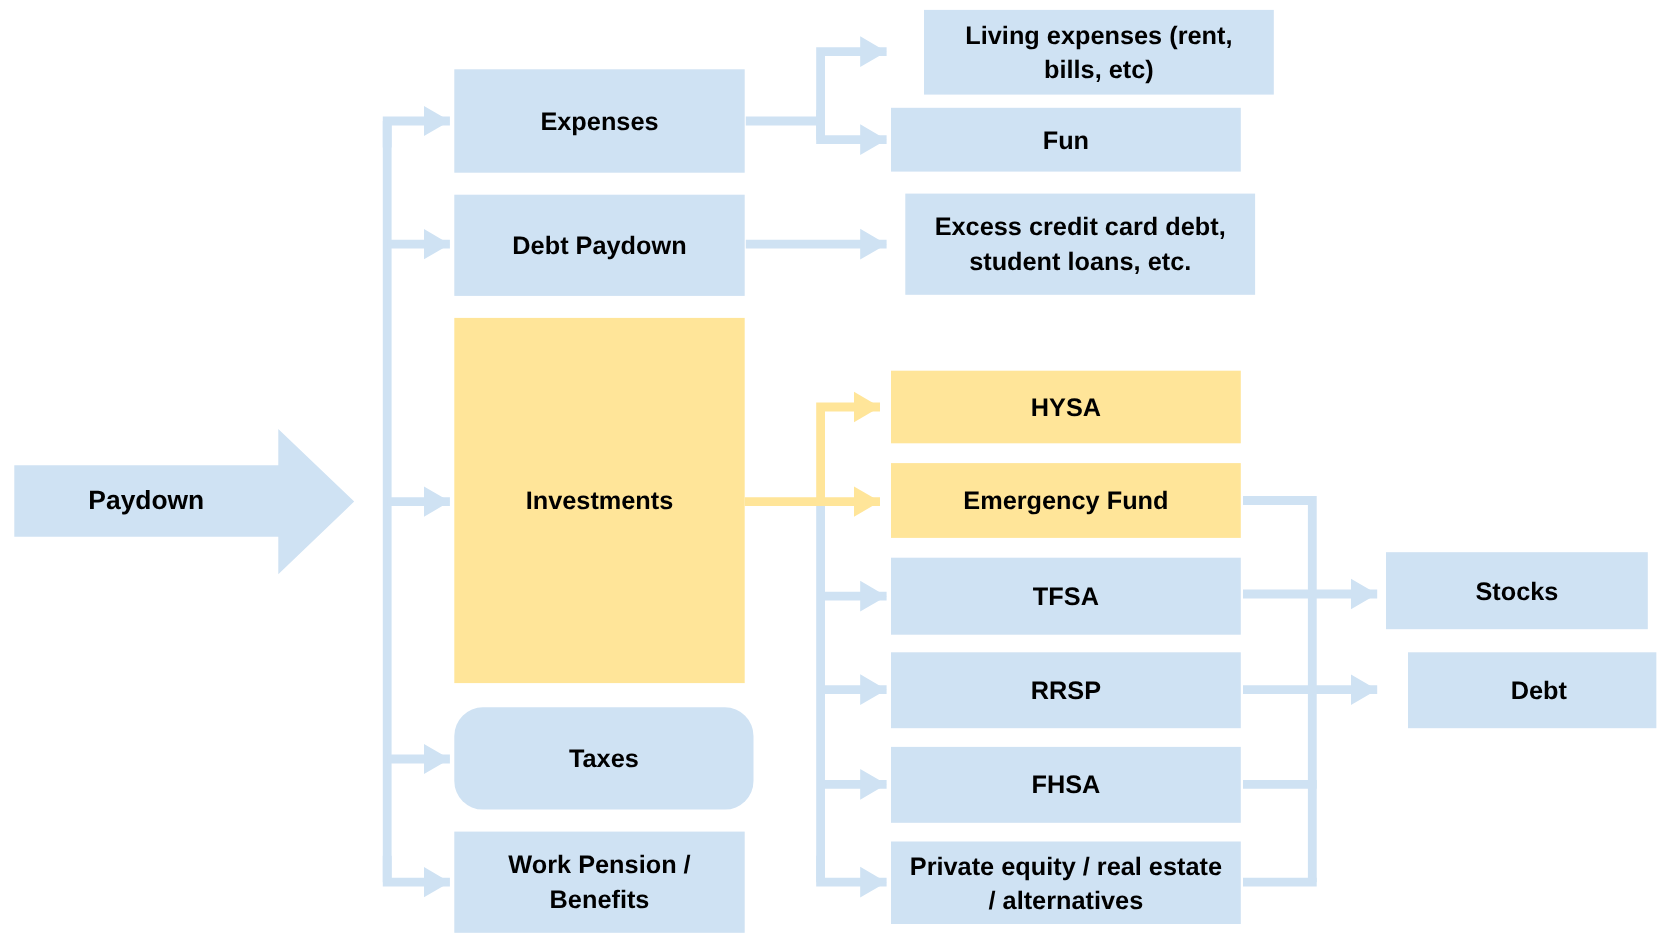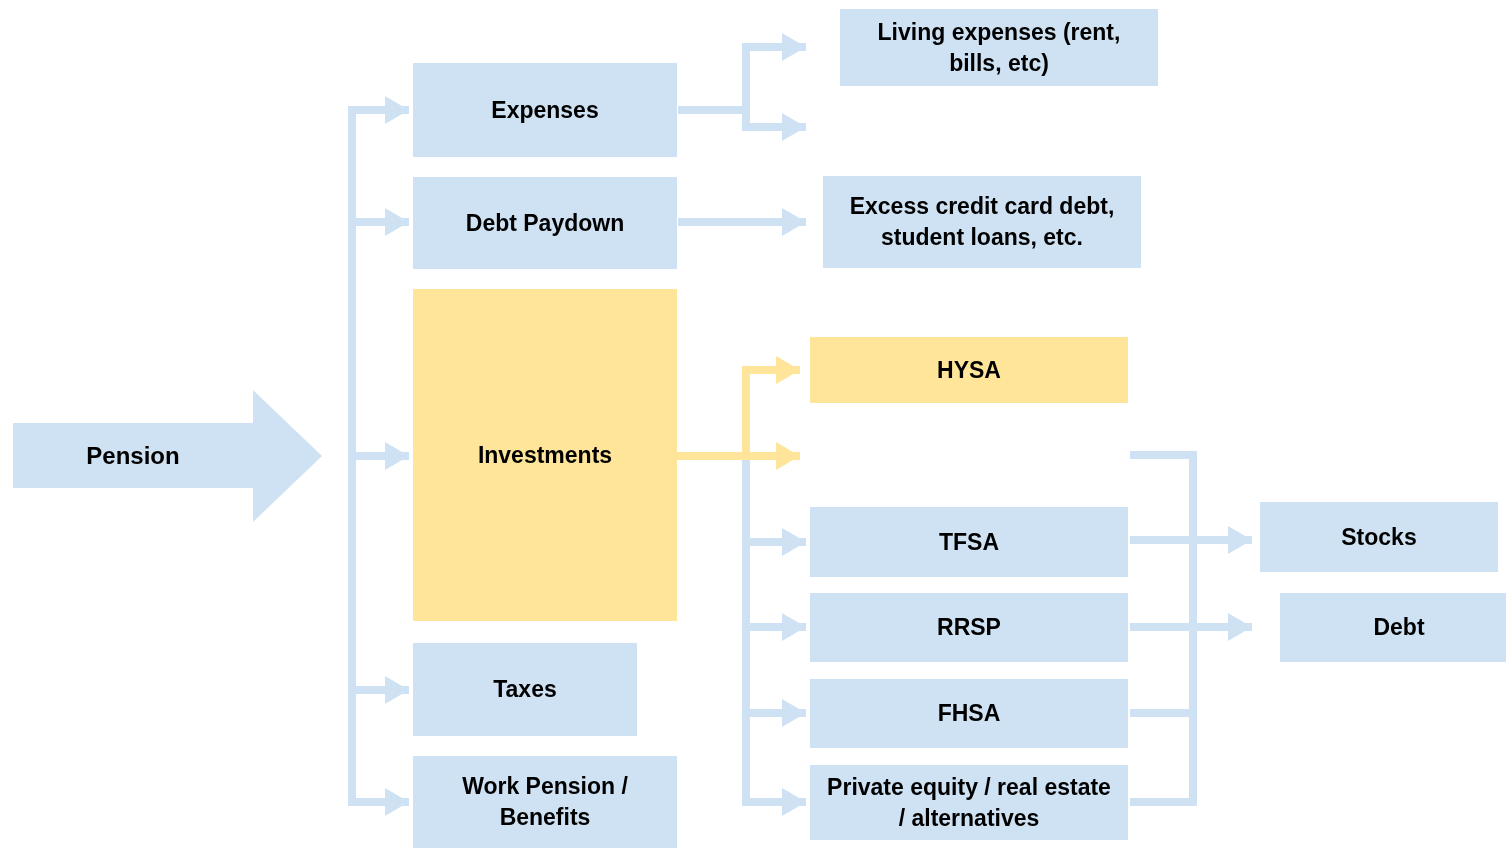--- a/index.html
+++ b/index.html
@@ -106,31 +106,33 @@
     <path class="edge-blue" d="M1130,455 L1193,455 L1193,802"></path>
     <path class="edge-blue" d="M1130,713 H1197"></path>
     <path class="edge-blue" d="M1130,802 H1197"></path>
     <path class="edge-blue" d="M1130,540 H1252" marker-end="url(#arrow-blue)"></path>
     <path class="edge-blue" d="M1130,627 H1252" marker-end="url(#arrow-blue)"></path>
 
     <path class="edge-yellow" d="M677,456 H800" marker-end="url(#arrow-yellow)"></path>
     <path class="edge-yellow" d="M746,460 L746,370 L800,370" marker-end="url(#arrow-yellow)"></path>
   </svg>
 
-  <div class="income-label">Pension</div>
+  <div class="income-label">Paydown</div>
 
   <div class="node blue" style="left:413px; top:63px; width:264px; height:94px;">Expenses</div>
   <div class="node blue" style="left:413px; top:177px; width:264px; height:92px;">Debt Paydown</div>
   <div class="node yellow" style="left:413px; top:289px; width:264px; height:332px;">Investments</div>
-  <div class="node blue" style="left:413px; top:643px; width:224px; height:93px;">Taxes</div>
+  <div class="node blue" style="left:413px; top:643px; width:272px; height:93px;border-radius:26px;">Taxes</div>
   <div class="node blue" style="left:413px; top:756px; width:264px; height:92px;">Work Pension / Benefits</div>
 
   <div class="node blue" style="left:840px; top:9px; width:318px; height:77px;">Living expenses (rent, bills, etc)</div>
+  <div class="node blue" style="left:810px; top:98px; width:318px; height:58px;">Fun</div>
   <div class="node blue" style="left:810px; top:176px; width:318px; height:92px;margin-left:13px;">Excess credit card debt, student loans, etc.</div>
   <div class="node yellow" style="left:810px; top:337px; width:318px; height:66px;">HYSA</div>
+  <div class="node yellow" style="left:810px; top:421px; width:318px; height:68px;">Emergency Fund</div>
   <div class="node blue" style="left:810px; top:593px; width:318px; height:69px;">RRSP</div>
   <div class="node blue" style="left:810px; top:507px; width:318px; height:70px;">TFSA</div>
   <div class="node blue" style="left:810px; top:679px; width:318px; height:69px;">FHSA</div>
   <div class="node blue" style="left:810px; top:765px; width:318px; height:75px;">Private equity / real estate / alternatives</div>
 
   <div class="node blue" style="left:1260px; top:502px; width:238px; height:70px;">Stocks</div>
   <div class="node blue" style="left:1248px; top:593px; width:238px; height:69px;margin-left:32px;">Debt</div>
 
 </div>
 

